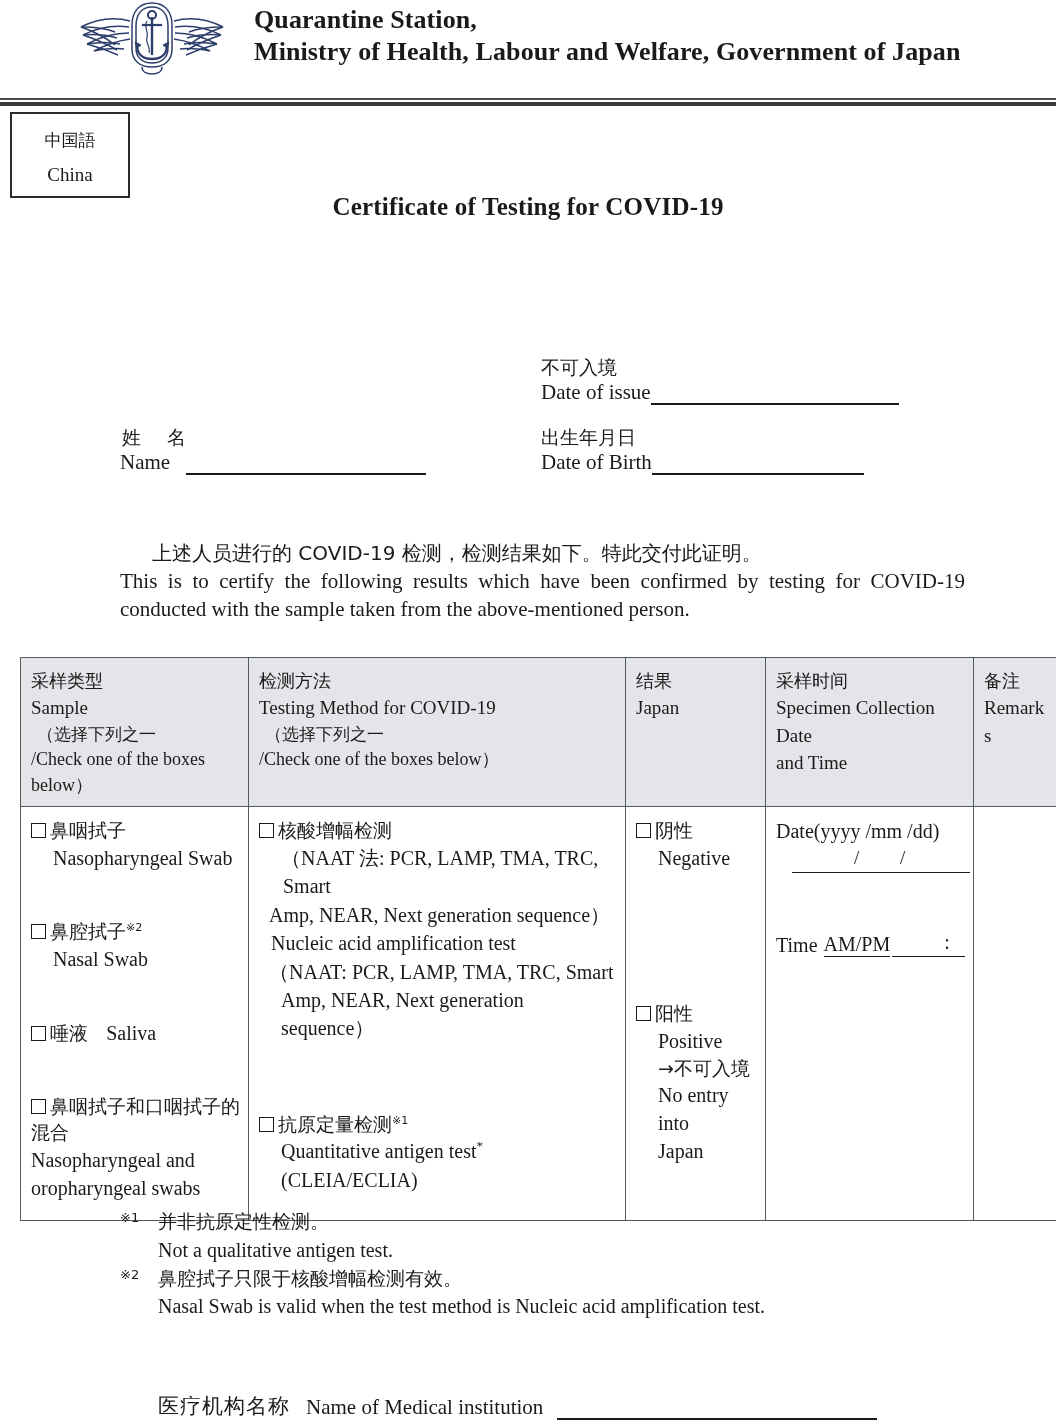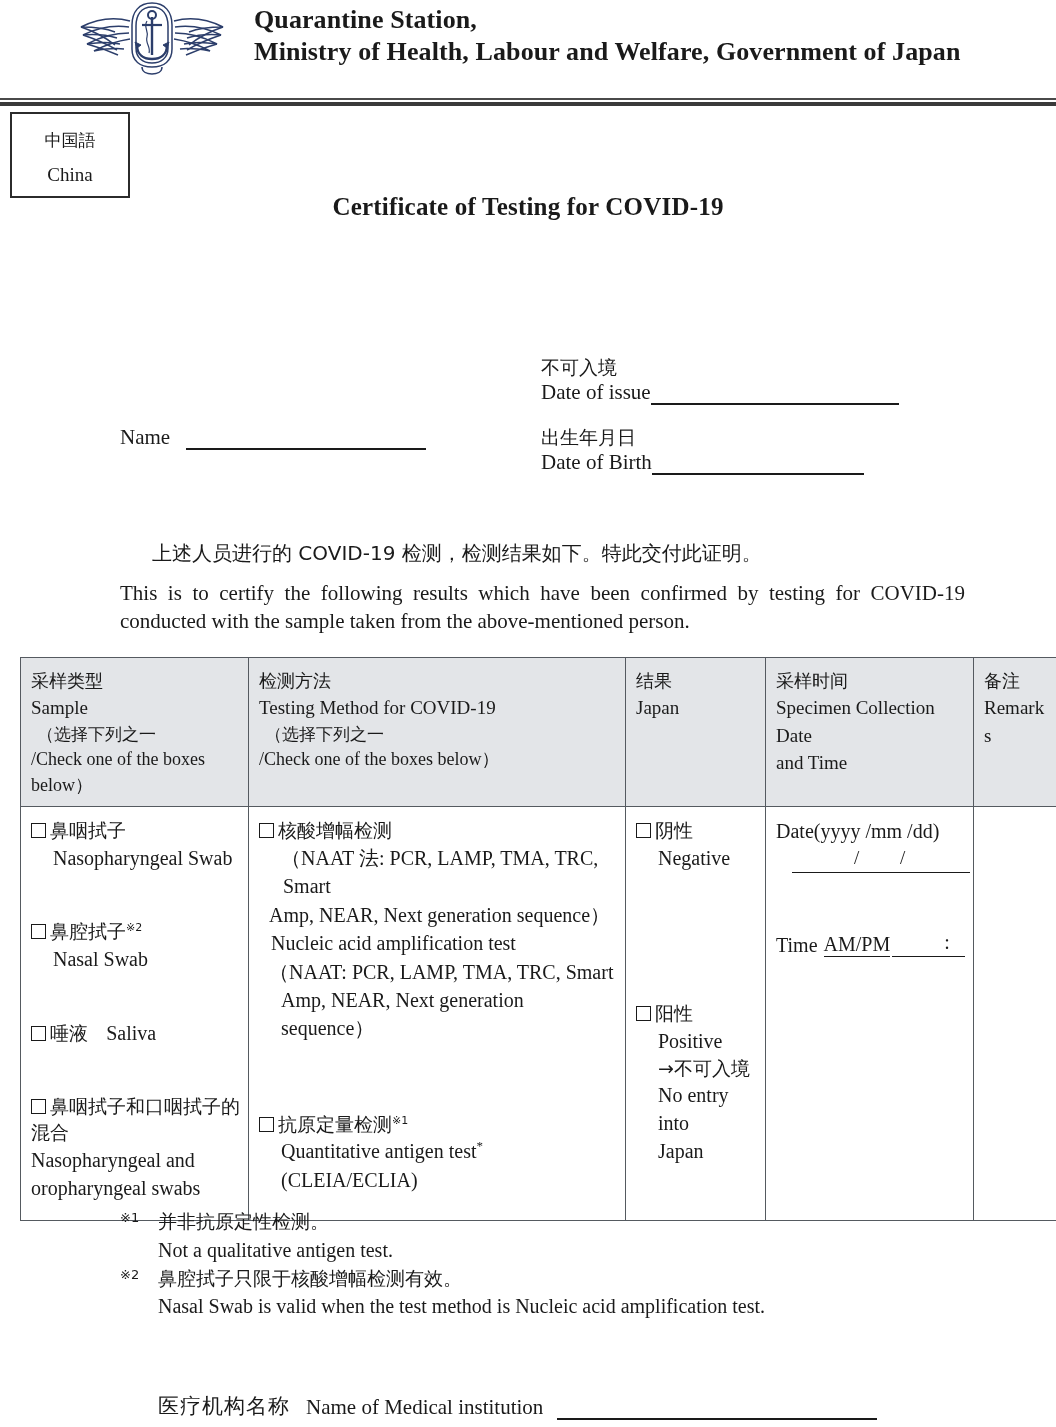--- a/index.html
+++ b/index.html
@@ -126,21 +126,21 @@
   .certify-cn {
     font-family: "DejaVu Sans", "Liberation Sans", sans-serif;
     font-size: 20px;
     text-indent: 32px;
     line-height: 1.35;
   }
   .certify-en {
     font-size: 21px;
     line-height: 1.35;
     text-align: justify;
-    margin-top: 12px;
+    margin-top: 0;
   }
 
   
   .tbl {
     position: absolute;
     left: 20px; top: 657px;
     width: 1046px;
     border-collapse: collapse;
     table-layout: fixed;
   }
@@ -369,20 +369,21 @@
 
 <div class="field-block" id="issue-block">
   <div class="fld-cn">不可入境</div>
   <div class="fld-row">
     <span class="fld-en">Date of issue</span>
     <span class="fld-line"></span>
   </div>
 </div>
 
 <div class="field-block" id="name-block">
+  <div class="fld-cn">姓 名</div>
   <div class="fld-row">
     <span class="fld-en">Name</span>
     <span class="fld-line"></span>
   </div>
 </div>
 
 <div class="field-block" id="dob-block">
   <div class="fld-cn">出生年月日</div>
   <div class="fld-row">
     <span class="fld-en">Date of Birth</span>

